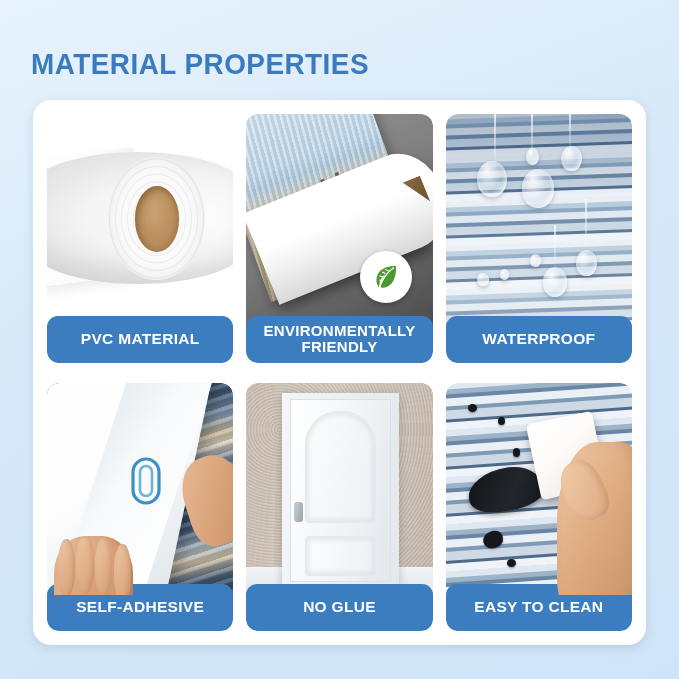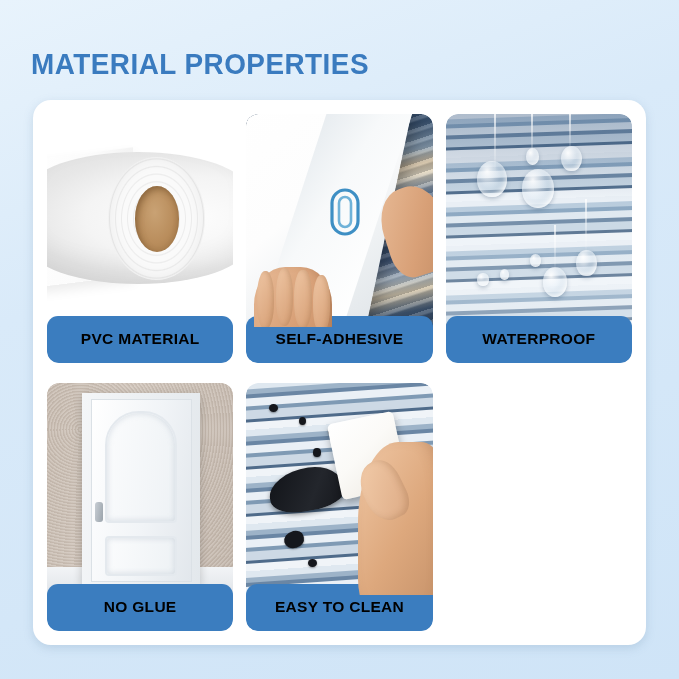--- a/index.html
+++ b/index.html
@@ -44,21 +44,21 @@
     grid-template-columns:repeat(3,1fr);
     grid-template-rows:repeat(2,1fr);
     column-gap:13px; row-gap:20px;
   }
 
   
   .card { position:relative; border-radius:12px; overflow:hidden; display:flex; flex-direction:column; }
   .card-media { position:relative; flex:1; overflow:hidden; border-radius:12px 12px 0 0; }
   .card-label {
     position:relative; z-index:5;
-    background:#3b7dbf; color:#000000;
+    background:#3b7dbf; color:#ffffff;
     border-radius:11px;
     min-height:47px;
     display:flex; align-items:center; justify-content:center; text-align:center;
     font-weight:bold; font-size:15.5px; letter-spacing:.3px; line-height:1.05;
     padding:4px 5px;
     font-family:"Liberation Sans Narrow","Liberation Sans",sans-serif;
     margin-top:-11px;
   }
   .card-label.two-line { font-size:15px; }
 
@@ -302,20 +302,57 @@
     <div class="card">
       <div class="card-media m-roll">
         <div class="roll-sheet"></div>
         <div class="roll-body"></div>
         <div class="roll-face"></div>
         <div class="roll-core"></div>
       </div>
       <div class="card-label">PVC MATERIAL</div>
     </div>
 
+    <div class="card">
+      <div class="card-media m-eco">
+        <div class="eco-print"></div>
+        <div class="eco-post1"></div>
+        <div class="eco-post2"></div>
+        <div class="eco-roll"></div>
+        <div class="eco-tip"></div>
+        <div class="eco-badge">
+          <svg width="34" height="34" viewBox="0 0 34 34" aria-hidden="true">
+            <path d="M27 6C27 6 9 5 7.5 19c-.6 5.6 3 9 3 9s-1.5-9 6-14c0 0-5 6-4.6 13.4C18 29 27.8 24 27 6z" fill="#4a9b2f"></path>
+            <path d="M10.5 28S13 16 25 7.5" stroke="#ffffff" stroke-width="1.4" fill="none"></path>
+            <path d="M14 17l-3.5-1.3M16.5 13.5L13 12M19.5 10.8L16.2 9.4M13.5 21l-3.2-1" stroke="#ffffff" stroke-width="1.1" fill="none"></path>
+          </svg>
+        </div>
+      </div>
+      <div class="card-label two-line">ENVIRONMENTALLY FRIENDLY</div>
+    </div>
+
+    <div class="card">
+      <div class="card-media m-water">
+        <div class="trail" style="left:26%;top:0;height:28%"></div>
+        <div class="trail" style="left:46%;top:0;height:22%"></div>
+        <div class="trail" style="left:66%;top:0;height:18%"></div>
+        <div class="drop" style="left:17%;top:22%;width:16%;height:17%"></div>
+        <div class="drop" style="left:41%;top:26%;width:17%;height:18%"></div>
+        <div class="drop" style="left:62%;top:15%;width:11%;height:12%"></div>
+        <div class="drop" style="left:43%;top:16%;width:7%;height:8%"></div>
+        <div class="drop" style="left:52%;top:72%;width:13%;height:14%"></div>
+        <div class="drop" style="left:70%;top:64%;width:11%;height:12%"></div>
+        <div class="drop" style="left:17%;top:75%;width:6%;height:6%"></div>
+        <div class="drop" style="left:29%;top:73%;width:5%;height:5%"></div>
+        <div class="drop" style="left:45%;top:66%;width:6%;height:6%"></div>
+        <div class="trail" style="left:58%;top:52%;height:22%"></div>
+        <div class="trail" style="left:75%;top:40%;height:26%"></div>
+      </div>
+      <div class="card-label">WATERPROOF</div>
+    </div>
 
     <div class="card">
       <div class="card-media m-peel">
         <div class="peel-marble"></div>
         <div class="peel-sheet"></div>
         <div class="peel-fold"></div>
         <div class="clip-icon">
           <svg width="34" height="52" viewBox="0 0 34 52" aria-hidden="true">
             <rect x="4" y="4" width="26" height="44" rx="13" fill="none" stroke="#3e8fc4" stroke-width="3.2"></rect>
             <rect x="11" y="11" width="12" height="30" rx="6" fill="none" stroke="#6fb2d8" stroke-width="2.6"></rect>
@@ -326,40 +363,20 @@
           <div class="fng" style="left:28%;top:1%"></div>
           <div class="fng" style="left:52%;top:3%"></div>
           <div class="fng" style="left:76%;top:9%"></div>
         </div>
         <div class="hand-b"></div>
       </div>
       <div class="card-label">SELF-ADHESIVE</div>
     </div>
 
     <div class="card">
-      <div class="card-media m-water">
-        <div class="trail" style="left:26%;top:0;height:28%"></div>
-        <div class="trail" style="left:46%;top:0;height:22%"></div>
-        <div class="trail" style="left:66%;top:0;height:18%"></div>
-        <div class="drop" style="left:17%;top:22%;width:16%;height:17%"></div>
-        <div class="drop" style="left:41%;top:26%;width:17%;height:18%"></div>
-        <div class="drop" style="left:62%;top:15%;width:11%;height:12%"></div>
-        <div class="drop" style="left:43%;top:16%;width:7%;height:8%"></div>
-        <div class="drop" style="left:52%;top:72%;width:13%;height:14%"></div>
-        <div class="drop" style="left:70%;top:64%;width:11%;height:12%"></div>
-        <div class="drop" style="left:17%;top:75%;width:6%;height:6%"></div>
-        <div class="drop" style="left:29%;top:73%;width:5%;height:5%"></div>
-        <div class="drop" style="left:45%;top:66%;width:6%;height:6%"></div>
-        <div class="trail" style="left:58%;top:52%;height:22%"></div>
-        <div class="trail" style="left:75%;top:40%;height:26%"></div>
-      </div>
-      <div class="card-label">WATERPROOF</div>
-    </div>
-
-    <div class="card">
       <div class="card-media m-door">
         <div class="wall"></div>
         <div class="baseboard"></div>
         <div class="door-frame">
           <div class="door-leaf">
             <div class="panel-top"></div>
             <div class="panel-bot"></div>
             <div class="handle"></div>
           </div>
         </div>

